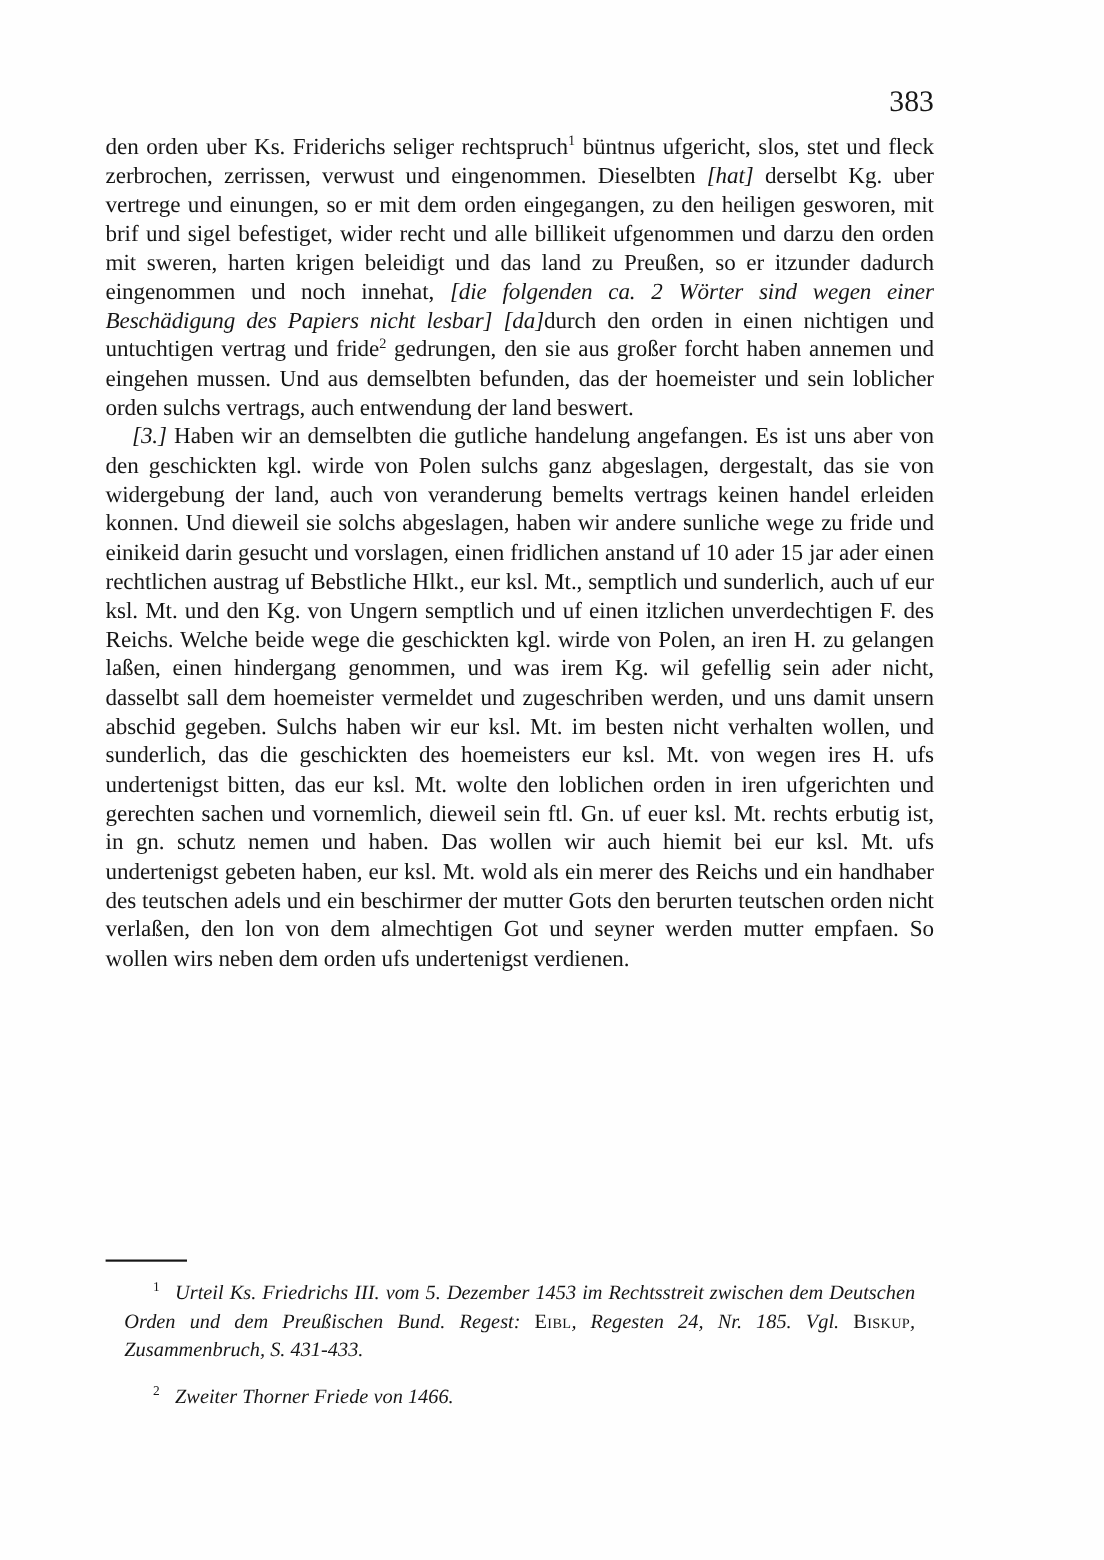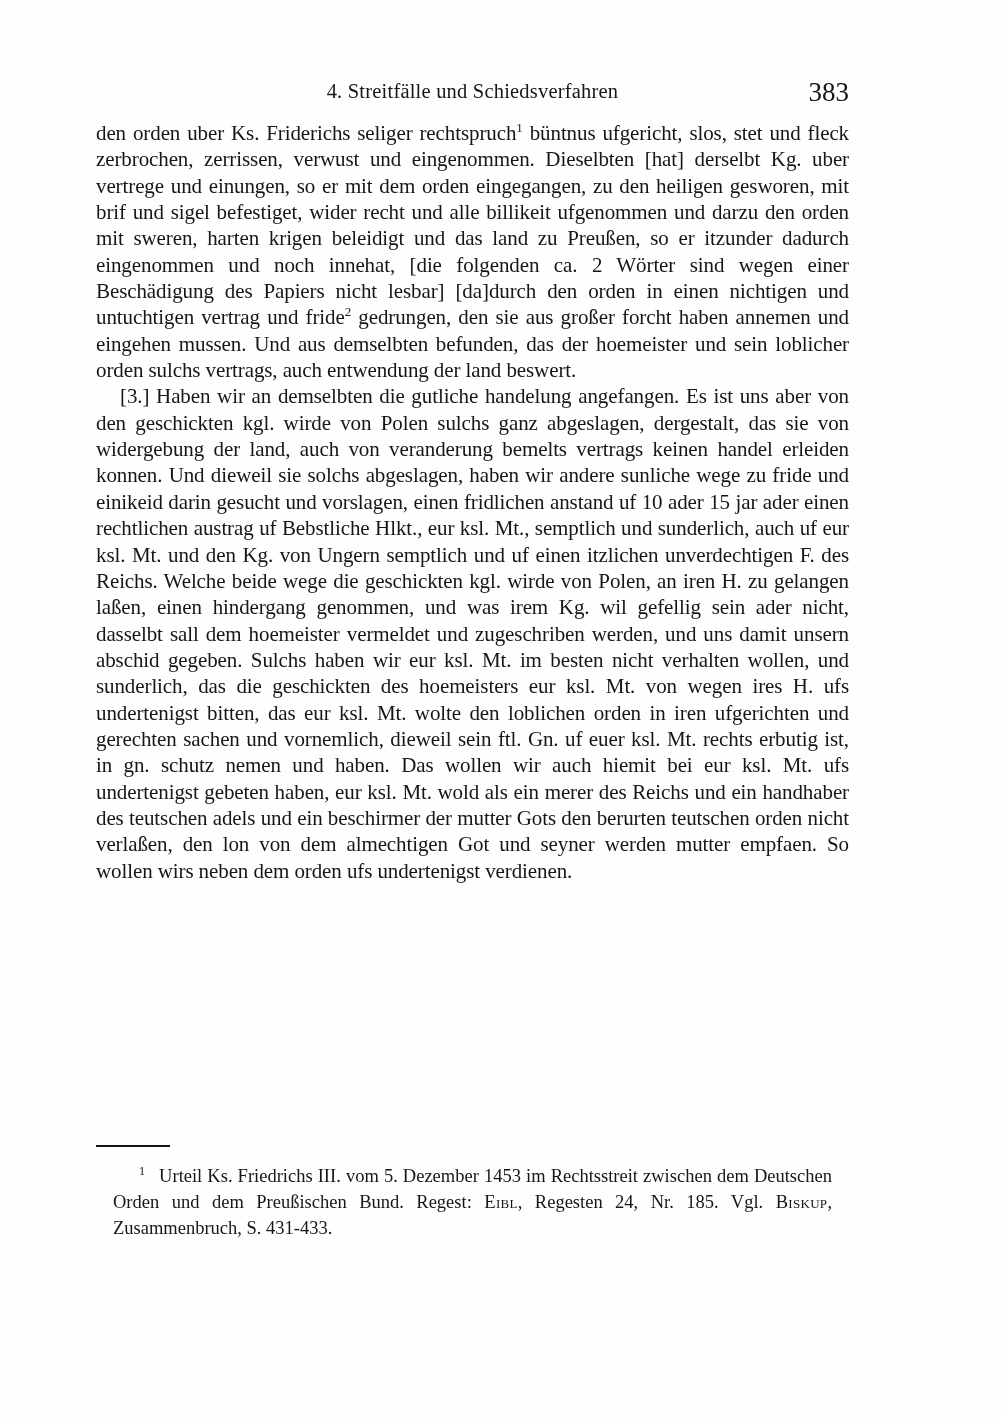--- a/index.html
+++ b/index.html
@@ -52,21 +52,21 @@
     text-align: justify;
     letter-spacing: -0.1px;
   }
   .body-text p {
     margin: 0;
     padding: 0;
   }
   .body-text p.indented {
     text-indent: 24px;
   }
-  .it { }
+  .it { font-style: italic; }
   .sc { font-variant: small-caps; font-style: normal; letter-spacing: 0.3px; }
   sup.note-ref {
     font-size: 0.62em;
     line-height: 0;
     vertical-align: super;
     font-style: normal;
   }
   .footnotes {
     position: absolute;
     top: 1145px;
@@ -93,29 +93,31 @@
     font-style: normal;
     margin-right: 14px;
   }
 </style>
 </head>
 <body>
 
 <div class="page">
 
   <div class="running-header">
-    <div class="chapter-title">4. Streitfälle und Schiedsverfahren</div>
     <div class="page-number">383</div>
   </div>
 
   <div class="body-text">
     <p><span>den orden uber Ks. Friderichs seliger rechtspruch</span><sup class="note-ref">1</sup><span> büntnus ufgericht, slos, stet und fleck zerbrochen, zerrissen, verwust und eingenommen. Dieselbten </span><span class="it">[hat]</span><span> derselbt Kg. uber vertrege und einungen, so er mit dem orden eingegangen, zu den heiligen gesworen, mit brif und sigel befestiget, wider recht und alle billikeit ufgenommen und darzu den orden mit sweren, harten krigen beleidigt und das land zu Preußen, so er itzunder dadurch eingenommen und noch innehat, </span><span class="it">[die folgenden ca. 2 Wörter sind wegen einer Beschädigung des Papiers nicht lesbar]</span><span> </span><span class="it">[da]</span><span>durch den orden in einen nichtigen und untuchtigen vertrag und fride</span><sup class="note-ref">2</sup><span> gedrungen, den sie aus großer forcht haben annemen und eingehen mussen. Und aus demselbten befunden, das der hoemeister und sein loblicher orden sulchs vertrags, auch entwendung der land beswert.</span></p>
     <p class="indented"><span class="it">[3.]</span><span> Haben wir an demselbten die gutliche handelung angefangen. Es ist uns aber von den geschickten kgl. wirde von Polen sulchs ganz abgeslagen, dergestalt, das sie von widergebung der land, auch von veranderung bemelts vertrags keinen handel erleiden konnen. Und dieweil sie solchs abgeslagen, haben wir andere sunliche wege zu fride und einikeid darin gesucht und vorslagen, einen fridlichen anstand uf 10 ader 15 jar ader einen rechtlichen austrag uf Bebstliche Hlkt., eur ksl. Mt., semptlich und sunderlich, auch uf eur ksl. Mt. und den Kg. von Ungern semptlich und uf einen itzlichen unverdechtigen F. des Reichs. Welche beide wege die geschickten kgl. wirde von Polen, an iren H. zu gelangen laßen, einen hindergang genommen, und was irem Kg. wil gefellig sein ader nicht, dasselbt sall dem hoemeister vermeldet und zugeschriben werden, und uns damit unsern abschid gegeben. Sulchs haben wir eur ksl. Mt. im besten nicht verhalten wollen, und sunderlich, das die geschickten des hoemeisters eur ksl. Mt. von wegen ires H. ufs undertenigst bitten, das eur ksl. Mt. wolte den loblichen orden in iren ufgerichten und gerechten sachen und vornemlich, dieweil sein ftl. Gn. uf euer ksl. Mt. rechts erbutig ist, in gn. schutz nemen und haben. Das wollen wir auch hiemit bei eur ksl. Mt. ufs undertenigst gebeten haben, eur ksl. Mt. wold als ein merer des Reichs und ein handhaber des teutschen adels und ein beschirmer der mutter Gots den berurten teutschen orden nicht verlaßen, den lon von dem almechtigen Got und seyner werden mutter empfaen. So wollen wirs neben dem orden ufs undertenigst verdienen.</span></p>
   </div>
 
   <div class="footnotes">
     <div class="fn-rule"></div>
     <p class="footnote">
       <sup class="fn-marker">1</sup><span><span class="it">Urteil Ks. Friedrichs III. vom 5. Dezember 1453 im Rechtsstreit zwischen dem Deutschen Orden und dem Preußischen Bund. Regest: </span><span class="sc">Eibl</span><span class="it">, Regesten 24, Nr. 185. Vgl. </span><span class="sc">Biskup</span><span class="it">, Zusammenbruch, S. 431-433.</span></span>
     </p>
+    <p class="footnote">
+      <sup class="fn-marker">2</sup><span><span class="it">Zweiter Thorner Friede von 1466.</span></span>
+    </p>
   </div>
 
 </div>
 
 </body></html>

